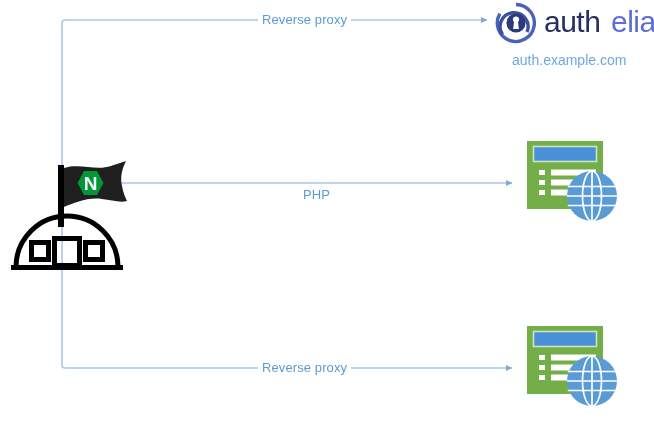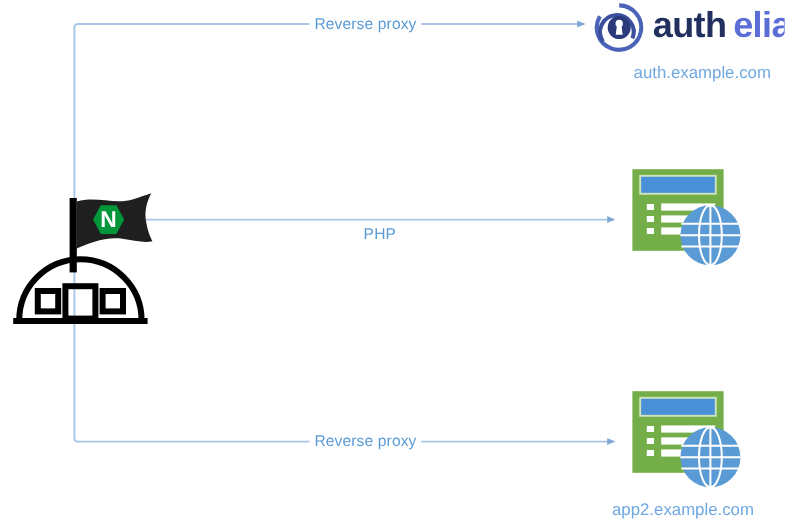--- a/index.html
+++ b/index.html
@@ -40,21 +40,21 @@
     font-size: 14px;
     white-space: nowrap;
     line-height: 17px;
   }
   .node {
     position: absolute;
   }
   .wordmark {
     position: absolute;
     font-size: 30px;
-    font-weight: bold;
+    font-weight: normal;
     letter-spacing: -0.5px;
     line-height: 32px;
     white-space: nowrap;
   }
   .wm-dark { color: #22305f; }
   .wm-light { color: #5b6ed6; }
 </style>
 </head>
 <body>
 
@@ -114,21 +114,21 @@
 
       <circle cx="24" cy="21" r="9.6" fill="#2b3a7a"></circle>
 
       <circle cx="24" cy="17.5" r="3.1" fill="#ffffff"></circle>
       <path d="M22.1,19.3 L25.9,19.3 L26.9,27 L21.1,27 Z" fill="#ffffff"></path>
     </svg>
     <span class="wordmark wm-dark" style="left:52px; top:4px;">auth</span>
     <span class="wordmark wm-light" style="left:119px; top:4px;">elia</span>
   </div>
 
-  <div class="node-caption" style="left:512px; top:52px;margin-left:16px;">auth.example.com</div>
+  <div class="node-caption" style="left:512px; top:52px;">auth.example.com</div>
 
   <div class="node" style="left:524px; top:138px; width:104px; height:90px;">
     <svg width="104" height="90" viewBox="0 0 104 90">
 
       <rect x="3" y="3" width="76" height="68" fill="#73ae49"></rect>
 
       <rect x="9.5" y="8.5" width="63" height="15" fill="#4a90d9" stroke="#cfe3bd" stroke-width="1.6"></rect>
 
       <rect x="15" y="32" width="6" height="5" fill="#ffffff"></rect>
       <rect x="15" y="42" width="6" height="5" fill="#ffffff"></rect>
@@ -165,15 +165,14 @@
       <g fill="none" stroke="#ffffff" stroke-width="1.7">
         <ellipse cx="68" cy="58" rx="9.5" ry="25"></ellipse>
         <line x1="68" y1="33" x2="68" y2="83"></line>
         <line x1="43.8" y1="48.5" x2="92.2" y2="48.5"></line>
         <line x1="43" y1="58" x2="93" y2="58"></line>
         <line x1="43.8" y1="67.5" x2="92.2" y2="67.5"></line>
       </g>
     </svg>
   </div>
 
-  <div class="node-caption" style="left:510px; top:416px;">app2.example.com</div>
 
 </div>
 
 </body></html>

